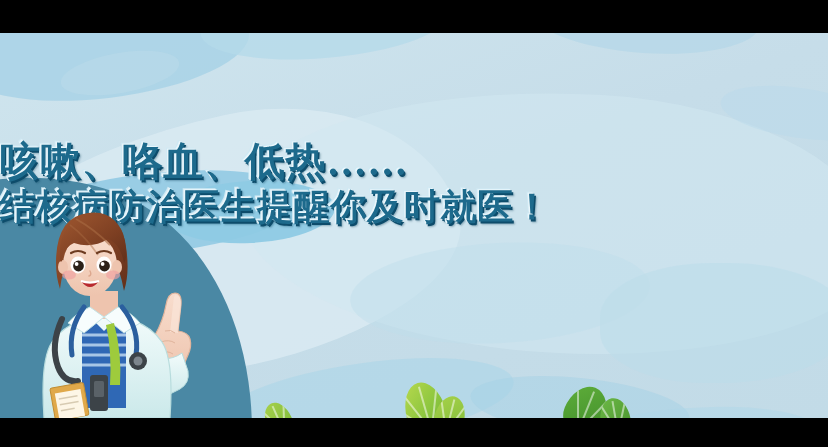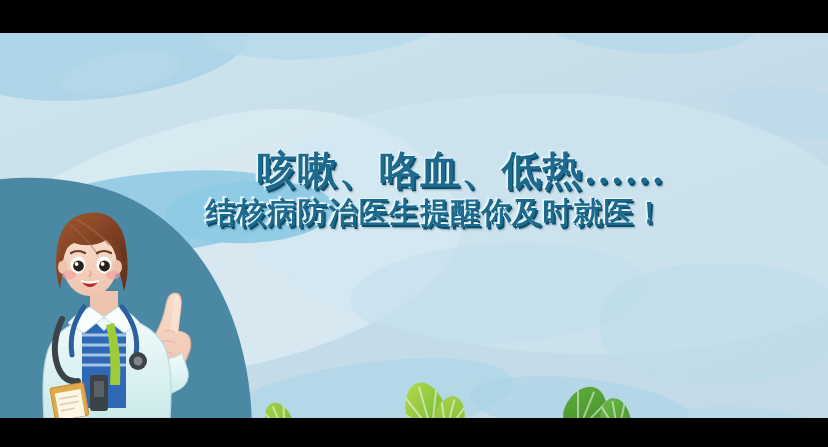--- a/index.html
+++ b/index.html
@@ -89,37 +89,37 @@
   .lf2 .blade{background:linear-gradient(140deg,#a8d24a 0%,#7dbb39 100%);}
   .lf3{left:565px;width:42px;height:50px;transform:rotate(22deg);}
   .lf3 .blade{background:linear-gradient(140deg,#5fae3a 0%,#3f8c2a 100%);}
   .lf4{left:600px;width:30px;height:38px;transform:rotate(-10deg);}
   .lf4 .blade{background:linear-gradient(140deg,#6db946 0%,#47932d 100%);}
   .lf5{left:265px;width:26px;height:34px;transform:rotate(-24deg);}
   .lf5 .blade{background:linear-gradient(140deg,#a9d24c 0%,#7cb93a 100%);}
 
   
   #headline{
-    position:absolute;left:0;top:118px;width:665px;text-align:right;z-index:30;
+    position:absolute;left:0;top:109px;width:665px;text-align:left;z-index:30;
     line-height:1.02;
   }
   .hl-line{
     display:block;
     font-family:"Liberation Serif","DejaVu Serif",serif;
     font-weight:bold;
     color:#1d6a8c;
     letter-spacing:.02em;
     text-shadow:
       -1.5px -1.5px 0 #eaf6fb,
       -2.5px -2.5px 0 #cfe9f4,
        1.5px  1.5px 0 #0d4c6b,
        2.5px  2.5px 2px rgba(10,60,85,.35);
   }
   .hl1{font-size:40px;}
-  .hl2{font-size:30px;margin-top:6px;}
+  .hl2{font-size:36px;margin-top:6px;}
 
   
   #doctor{position:absolute;left:18px;bottom:0;width:210px;height:215px;z-index:40;}
   #doctor svg{display:block;width:100%;height:100%;}
 </style>
 </head>
 <body>
 
 <div id="stage">
 

